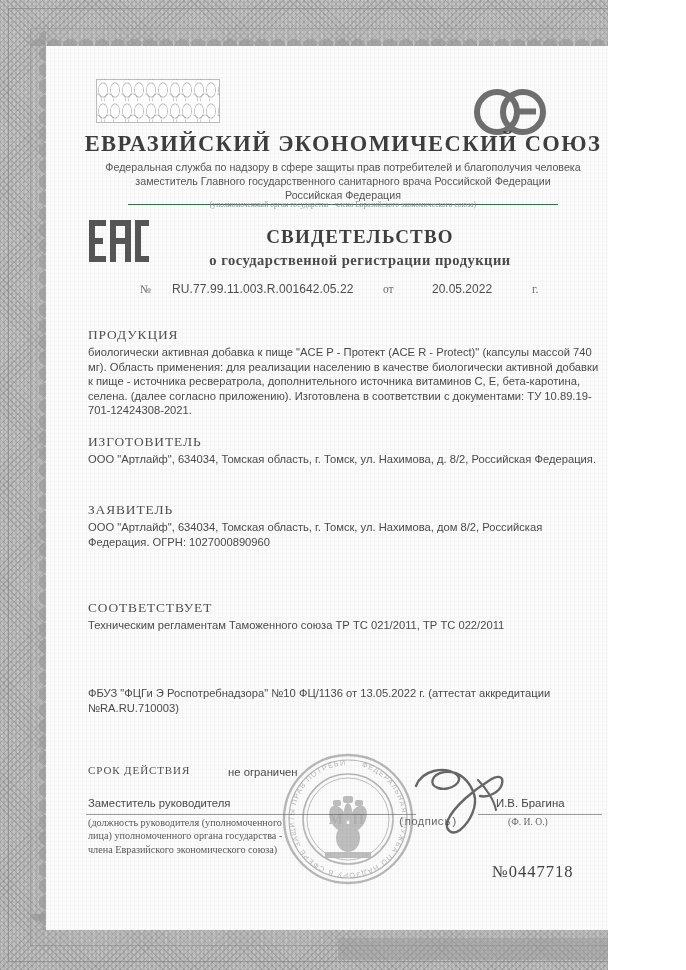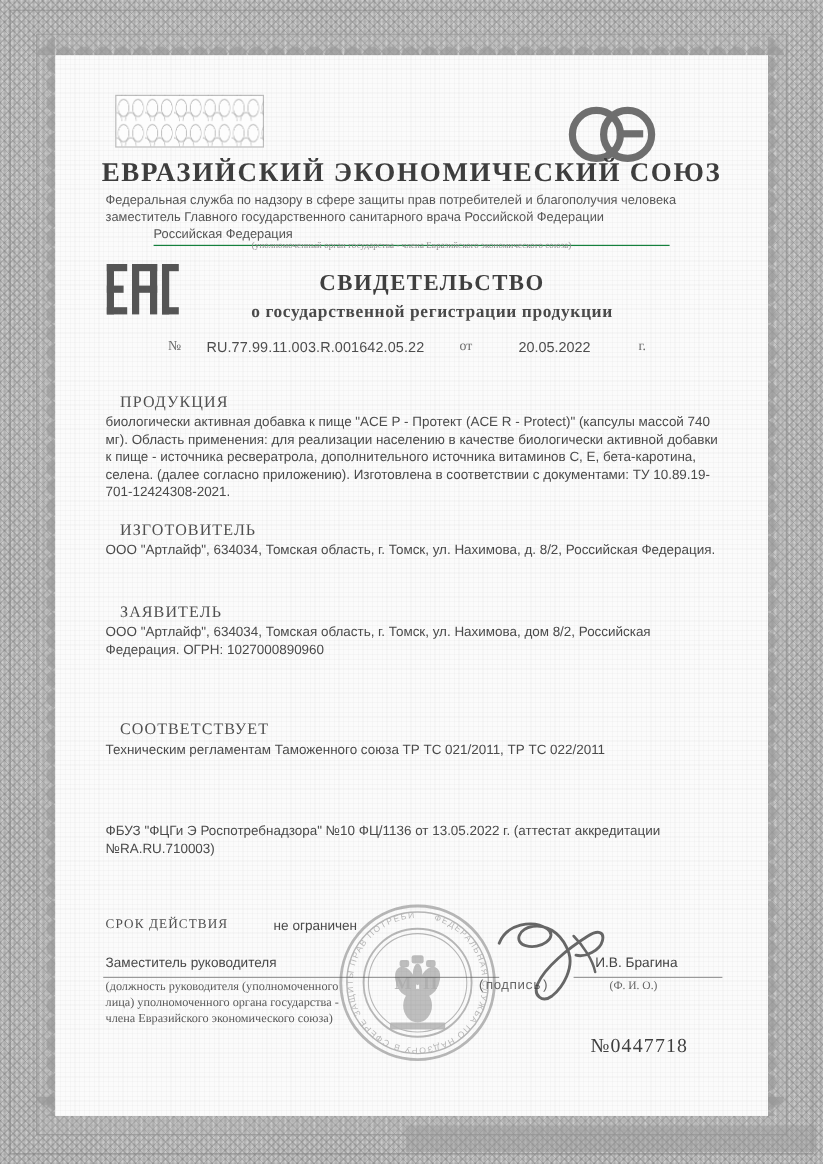--- a/index.html
+++ b/index.html
@@ -6,21 +6,21 @@
     margin: 0;
     padding: 0;
     background: #ffffff;
   }
   body {
     font-family: "Liberation Sans", sans-serif;
   }
 
   #page {
     position: relative;
-    width: 686px;
+    width: 608px;
     height: 970px;
     overflow: hidden;
     background: #f0f0f0;
   }
 
   
   .border-frame {
     position: absolute;
     left: 0; top: 0;
     width: 686px;
@@ -145,20 +145,21 @@
     font-weight: bold;
     font-size: 22.5px;
     letter-spacing: 1.4px;
     color: #3d3d3d;
   }
 
   .authority {
     position: absolute;
     left: 88px; top: 161px;
     width: 510px;
+    text-align: center;
     font-size: 10.7px;
     line-height: 13.5px;
     color: #555;
   }
   .authority .country {
     display: block;
     margin-top: 1px;
     border-bottom: 1px solid #15803d;
     padding-bottom: 1px;
     width: 430px;
@@ -233,21 +234,20 @@
     font-family: "Liberation Serif", serif; color: #6a6a6a;
   }
 
   
   .sec-head {
     position: absolute;
     font-family: "Liberation Serif", serif;
     font-size: 13.4px;
     letter-spacing: .9px;
     color: #505050;
-    margin-left: 12px;
   }
   .sec-body {
     position: absolute;
     font-size: 11.2px;
     line-height: 14.6px;
     color: #4a4a4a;
   }
 
   .s-product-h  { left: 88px; top: 327px; }
   .s-product-b  { left: 88px; top: 345px; width: 516px; }

